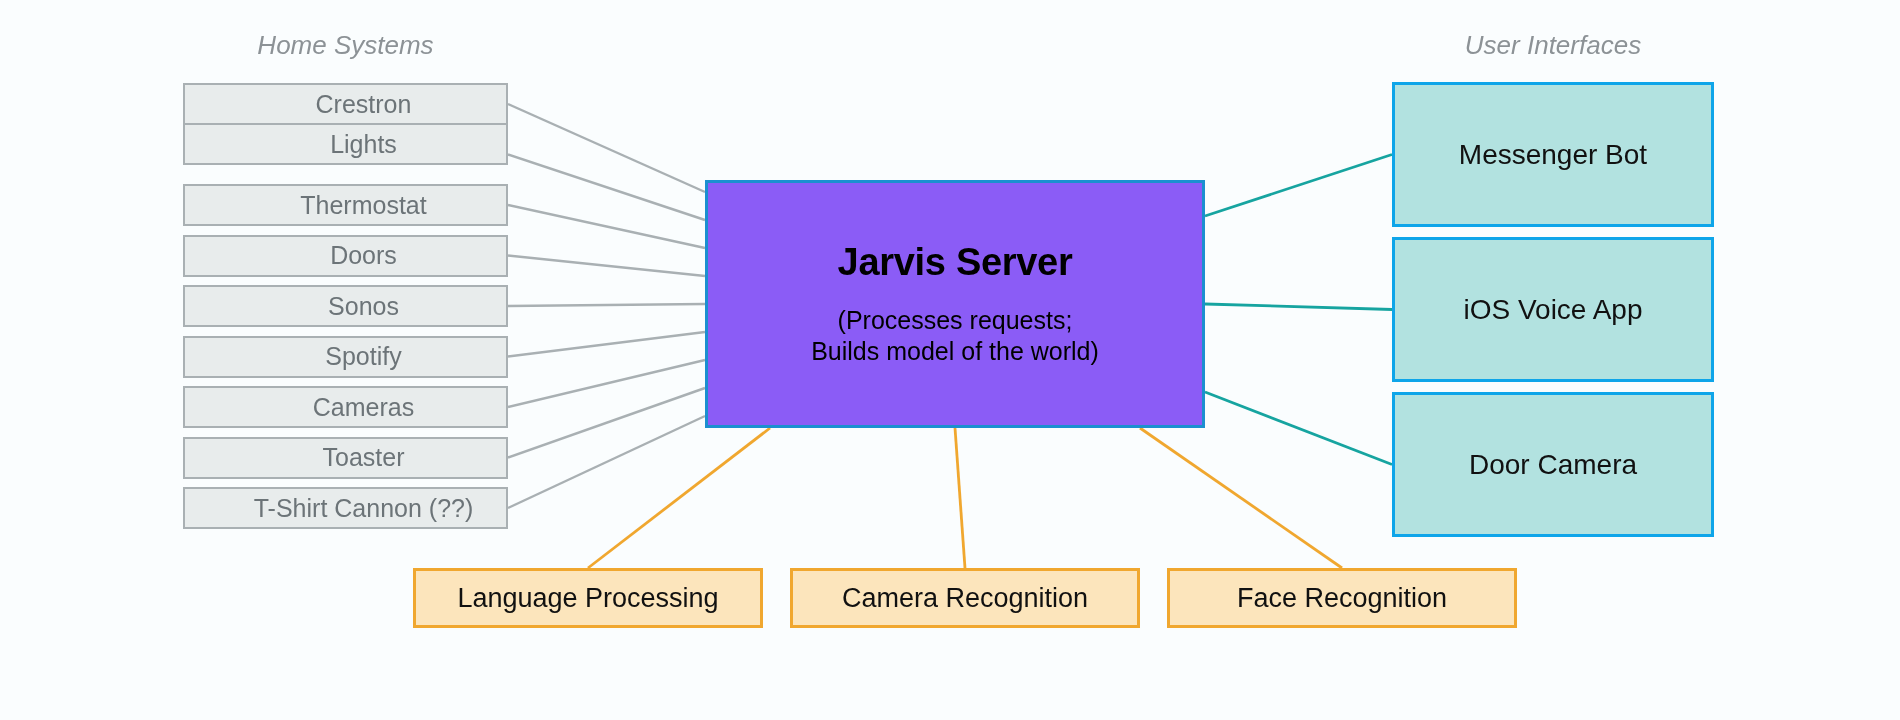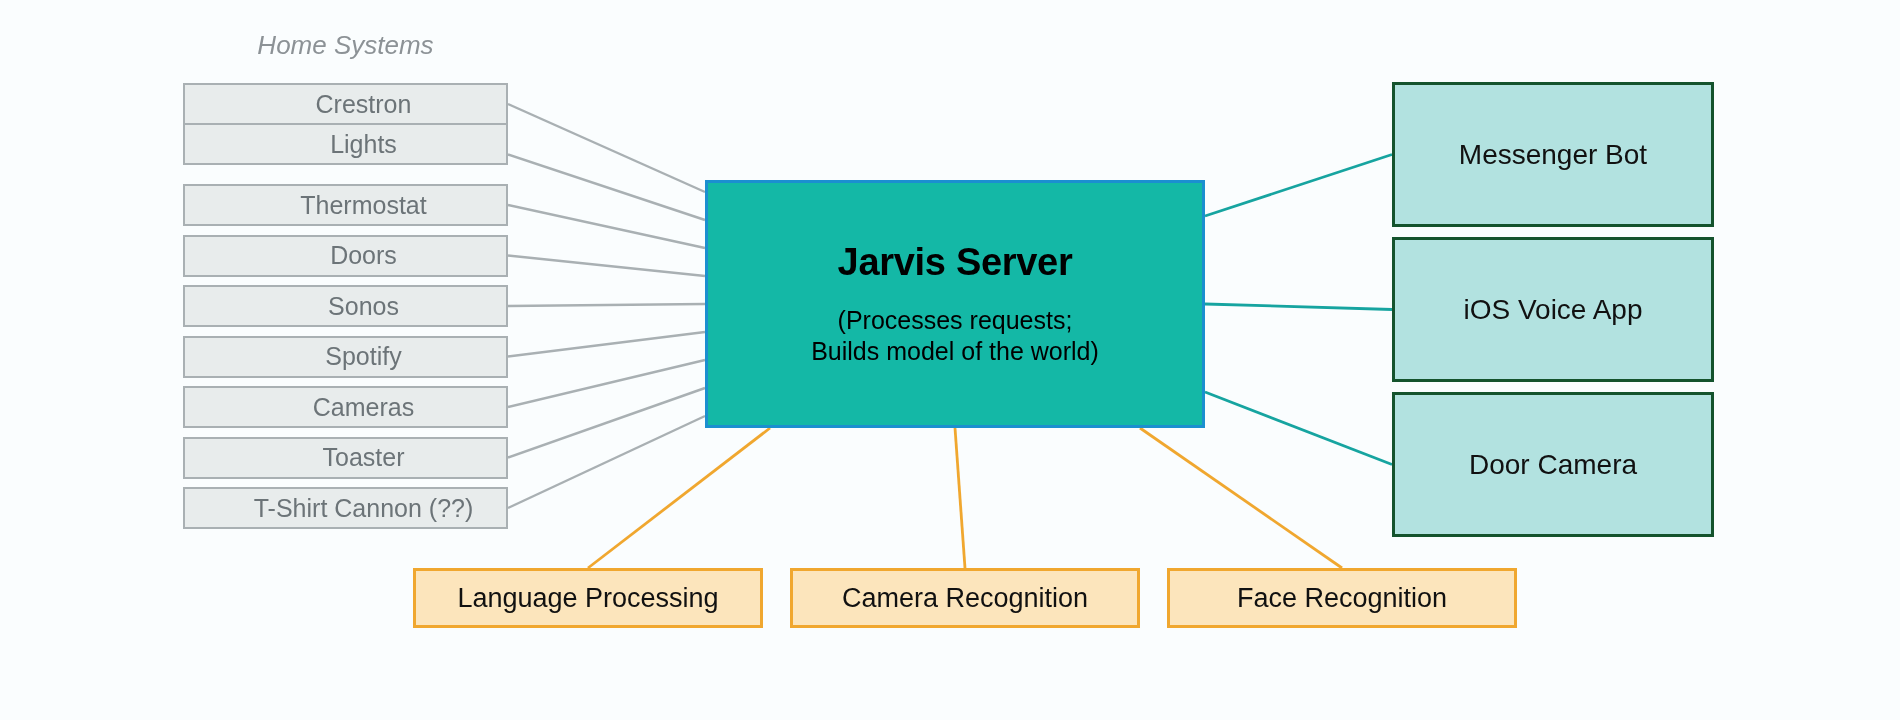--- a/index.html
+++ b/index.html
@@ -50,21 +50,21 @@
     border: 2px solid #a9b0b3;
     color: #6c7478;
     font-size: 25px;
     left: 183px;
     width: 325px;
     height: 42px;
     padding-left: 36px;
   }
   
   .hub-node {
-    background: #14b8a6;
+    background: #8b5cf6;
     border: 3px solid #1b8fd0;
     left: 705px;
     top: 180px;
     width: 500px;
     height: 248px;
     flex-direction: column;
     color: #000;
   }
   .hub-title {
     font-size: 38px;
@@ -73,21 +73,21 @@
     line-height: 1.1;
   }
   .hub-sub {
     font-size: 25px;
     line-height: 1.22;
     margin-top: 22px;
   }
   
   .ui-node {
     background: #b2e2e0;
-    border: 3px solid #14532d;
+    border: 3px solid #0ea5e9;
     color: #111;
     font-size: 28px;
     left: 1392px;
     width: 322px;
     height: 145px;
   }
   
   .ai-node {
     background: #fce5bc;
     border: 3px solid #f0a72f;
@@ -120,20 +120,21 @@
         <line x1="1205" y1="392" x2="1392" y2="464.5"></line>
       </g>
     <g id="ai-wires" stroke="#f0a72f" stroke-width="2.8" fill="none">
         <line x1="770" y1="428" x2="588" y2="568"></line>
         <line x1="955" y1="428" x2="965" y2="568"></line>
         <line x1="1140" y1="428" x2="1342" y2="568"></line>
       </g>
   </svg>
 
   <div class="caption" id="cap-home" style="left:183px; top:30px; width:325px;">Home Systems</div>
+  <div class="caption" id="cap-ui" style="left:1392px; top:30px; width:322px;">User Interfaces</div>
 
   <div id="home-column">
       <div class="node home-node" style="top: 83px;">
         <span>Crestron</span>
       </div>
       <div class="node home-node" style="top: 123px;">
         <span>Lights</span>
       </div>
       <div class="node home-node" style="top: 184px;">
         <span>Thermostat</span>

